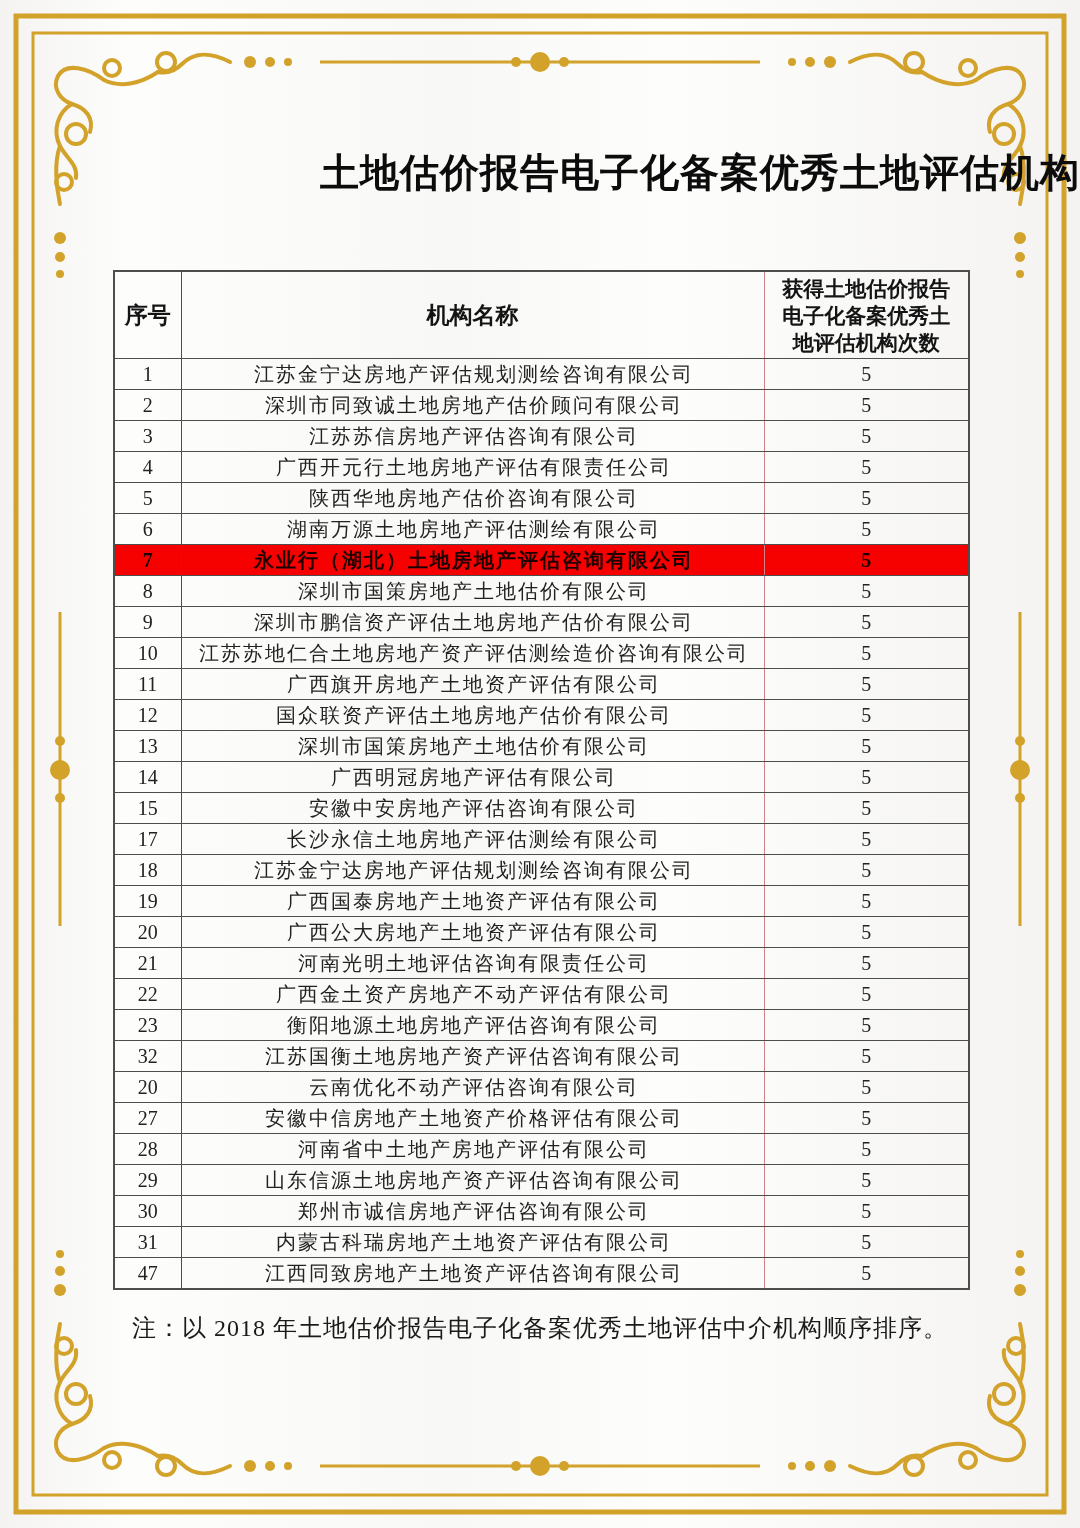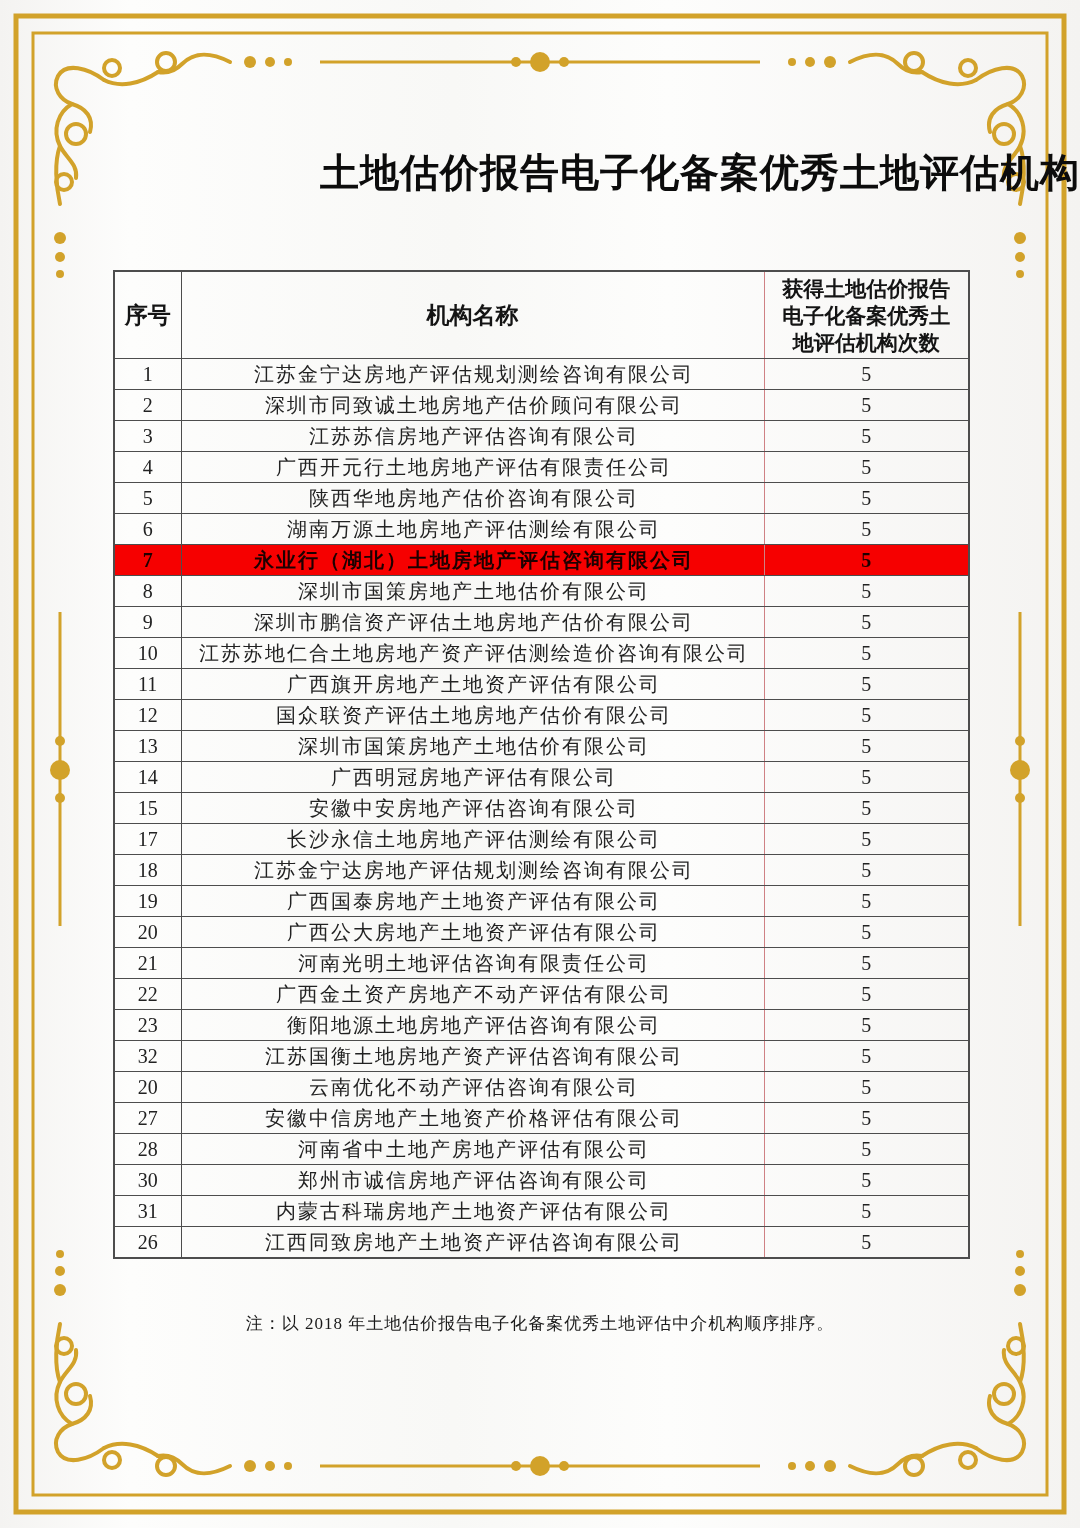--- a/index.html
+++ b/index.html
@@ -50,21 +50,21 @@
   .award-table td:nth-child(2){text-align:center;padding-left:4px;letter-spacing:2px;}
   .award-table th:nth-child(3),.award-table td:nth-child(3){border-left:1px solid var(--grid-pink);}
   .award-table th:nth-child(2),.award-table td:nth-child(2){border-right:1px solid var(--grid-pink);}
   .award-table tr.highlight td{
     background:var(--highlight);
     color:#1d0000;font-weight:bold;
   }
   .note{
     position:absolute;top:1312px;left:0;width:100%;
     text-align:center;
-    font-size:17px;letter-spacing:1px;color:#1a1a1a;
+    font-size:24px;letter-spacing:1px;color:#1a1a1a;
   }
 </style>
 </head>
 <body>
 
 <div class="page">
 
   <svg class="frame-svg" width="1080" height="1528" viewBox="0 0 1080 1528" aria-hidden="true">
     <g fill="none" style="stroke:var(--gold)">
       <rect x="16" y="16" width="1048" height="1496" stroke-width="5"></rect>
@@ -263,31 +263,36 @@
           <td>27</td>
           <td>安徽中信房地产土地资产价格评估有限公司</td>
           <td>5</td>
         </tr>
         <tr>
           <td>28</td>
           <td>河南省中土地产房地产评估有限公司</td>
           <td>5</td>
         </tr>
         <tr>
+          <td>29</td>
+          <td>山东信源土地房地产资产评估咨询有限公司</td>
+          <td>5</td>
+        </tr>
+        <tr>
           <td>30</td>
           <td>郑州市诚信房地产评估咨询有限公司</td>
           <td>5</td>
         </tr>
         <tr>
           <td>31</td>
           <td>内蒙古科瑞房地产土地资产评估有限公司</td>
           <td>5</td>
         </tr>
         <tr>
-          <td>26</td>
+          <td>47</td>
           <td>江西同致房地产土地资产评估咨询有限公司</td>
           <td>5</td>
         </tr>
       </tbody>
   </table>
 
   <div class="note">注：以 2018 年土地估价报告电子化备案优秀土地评估中介机构顺序排序。</div>
 
 </div>
 

